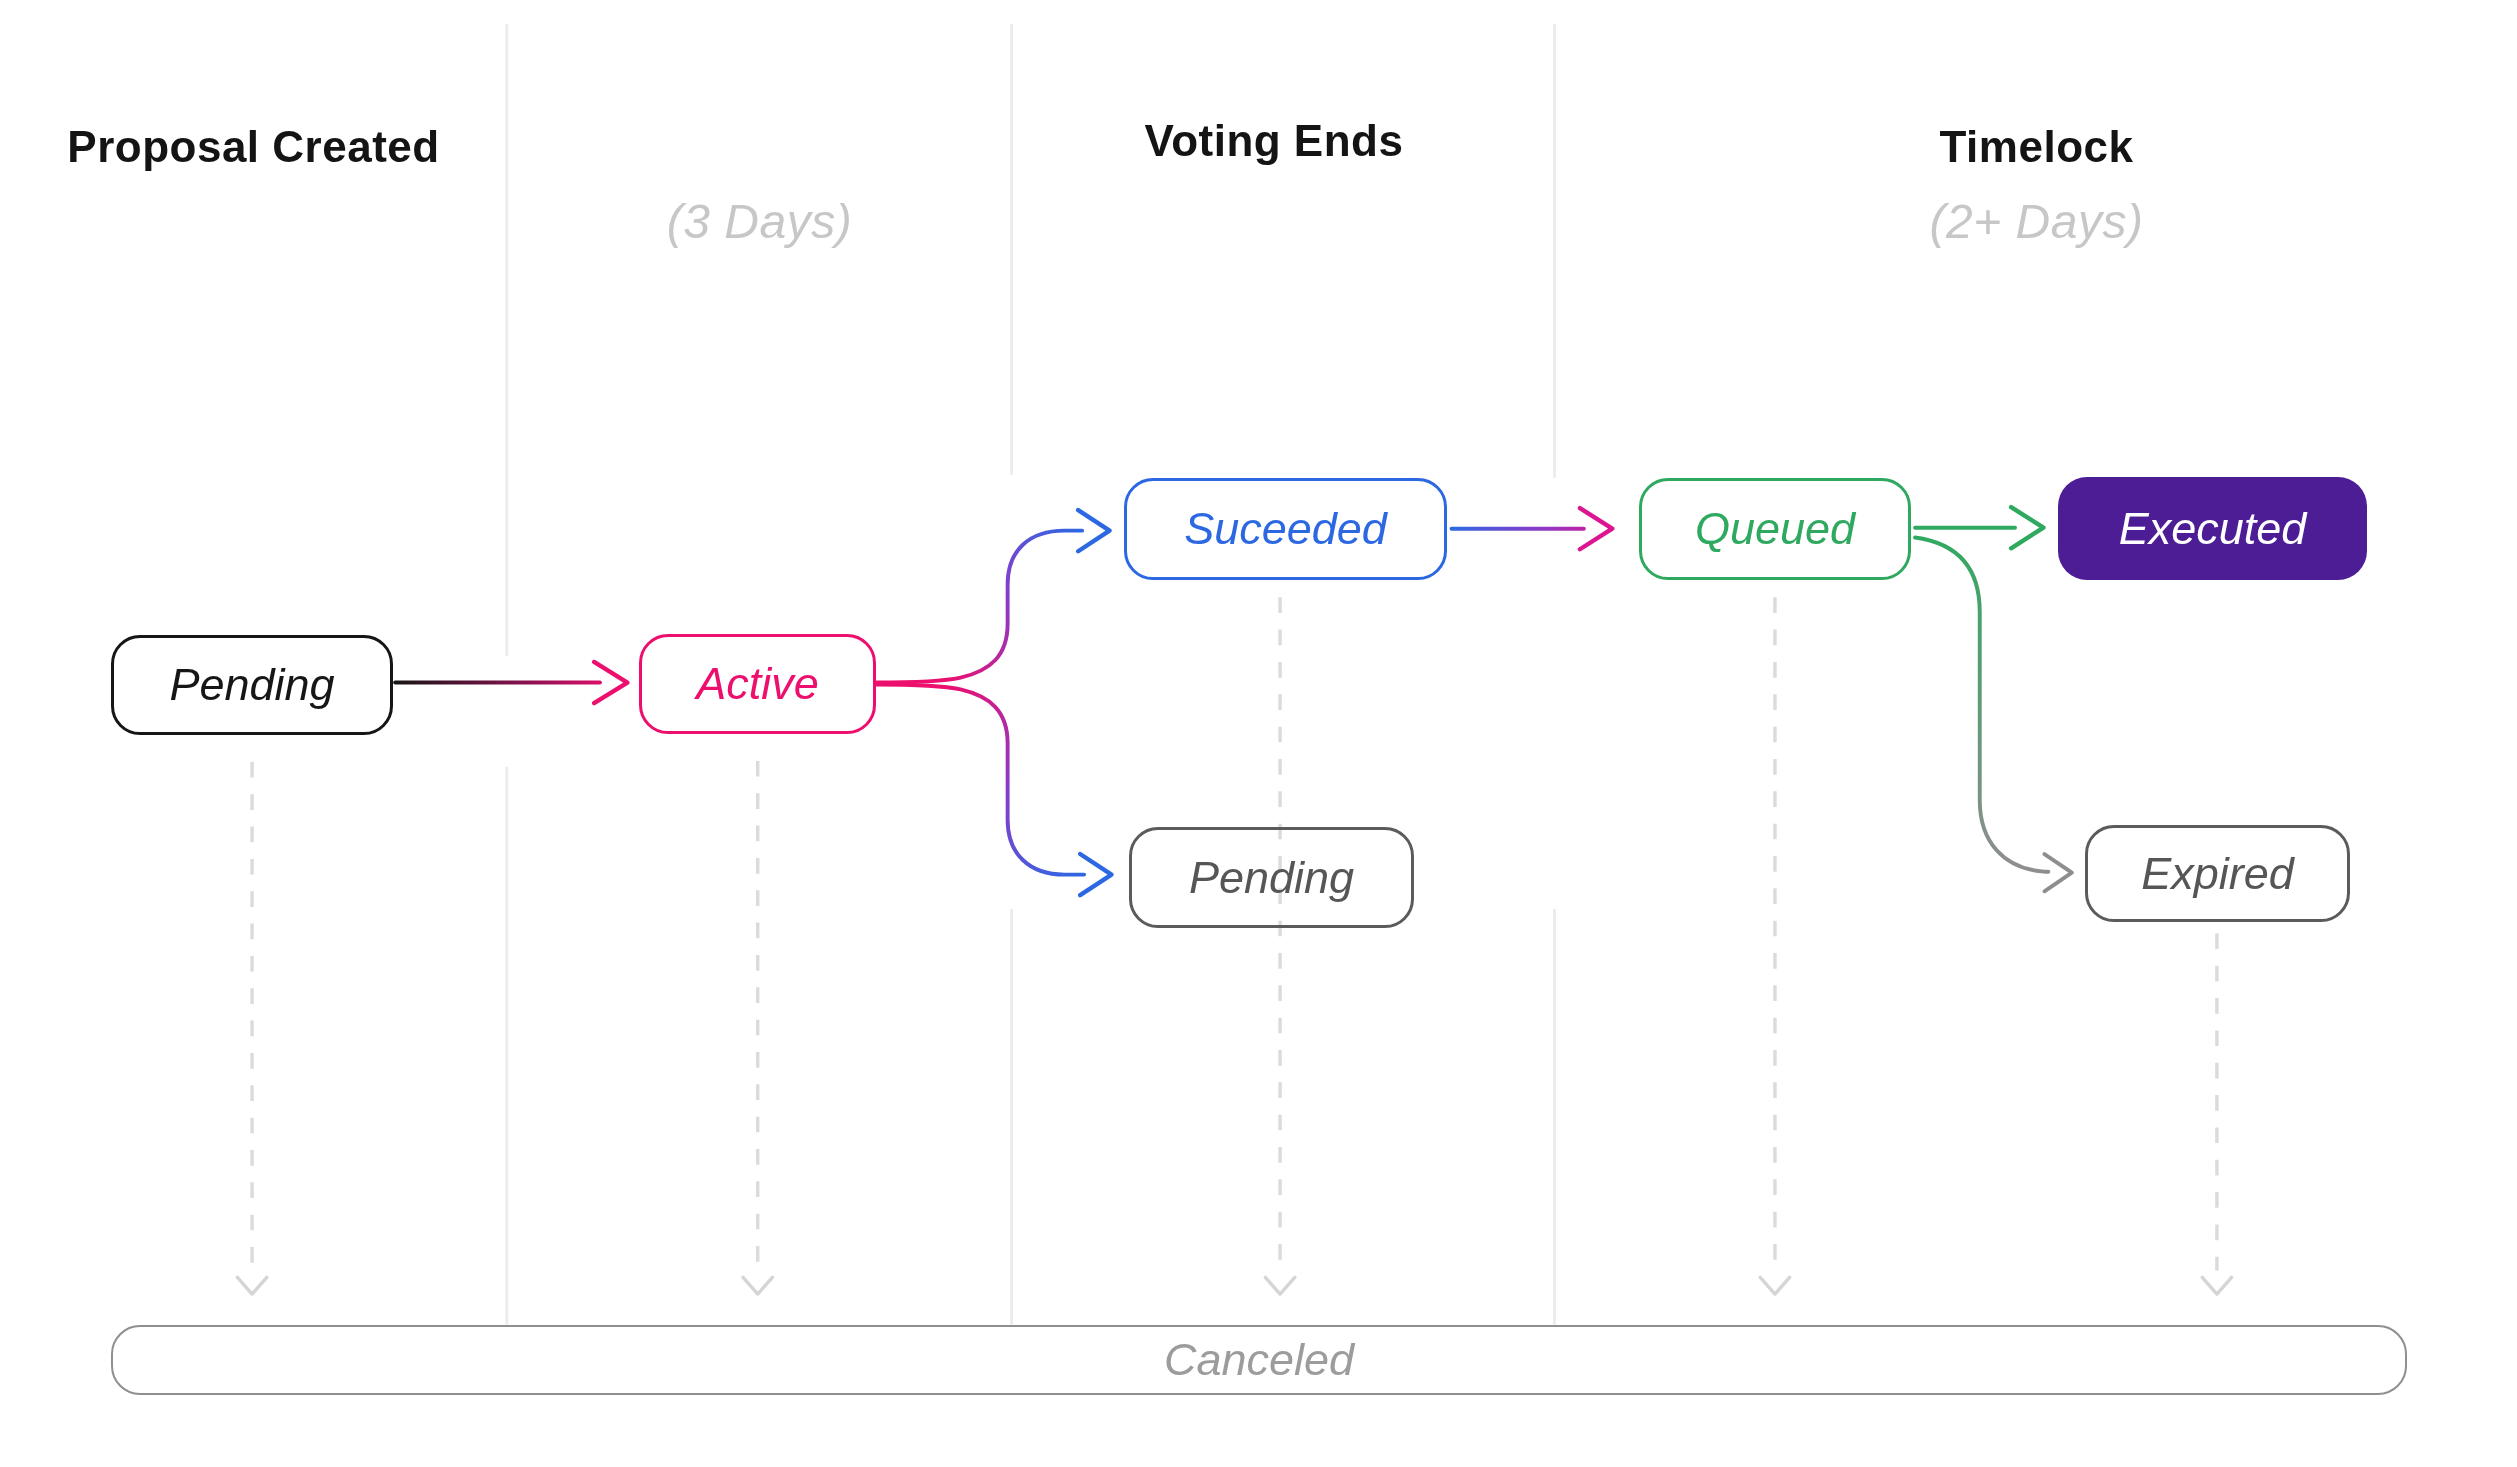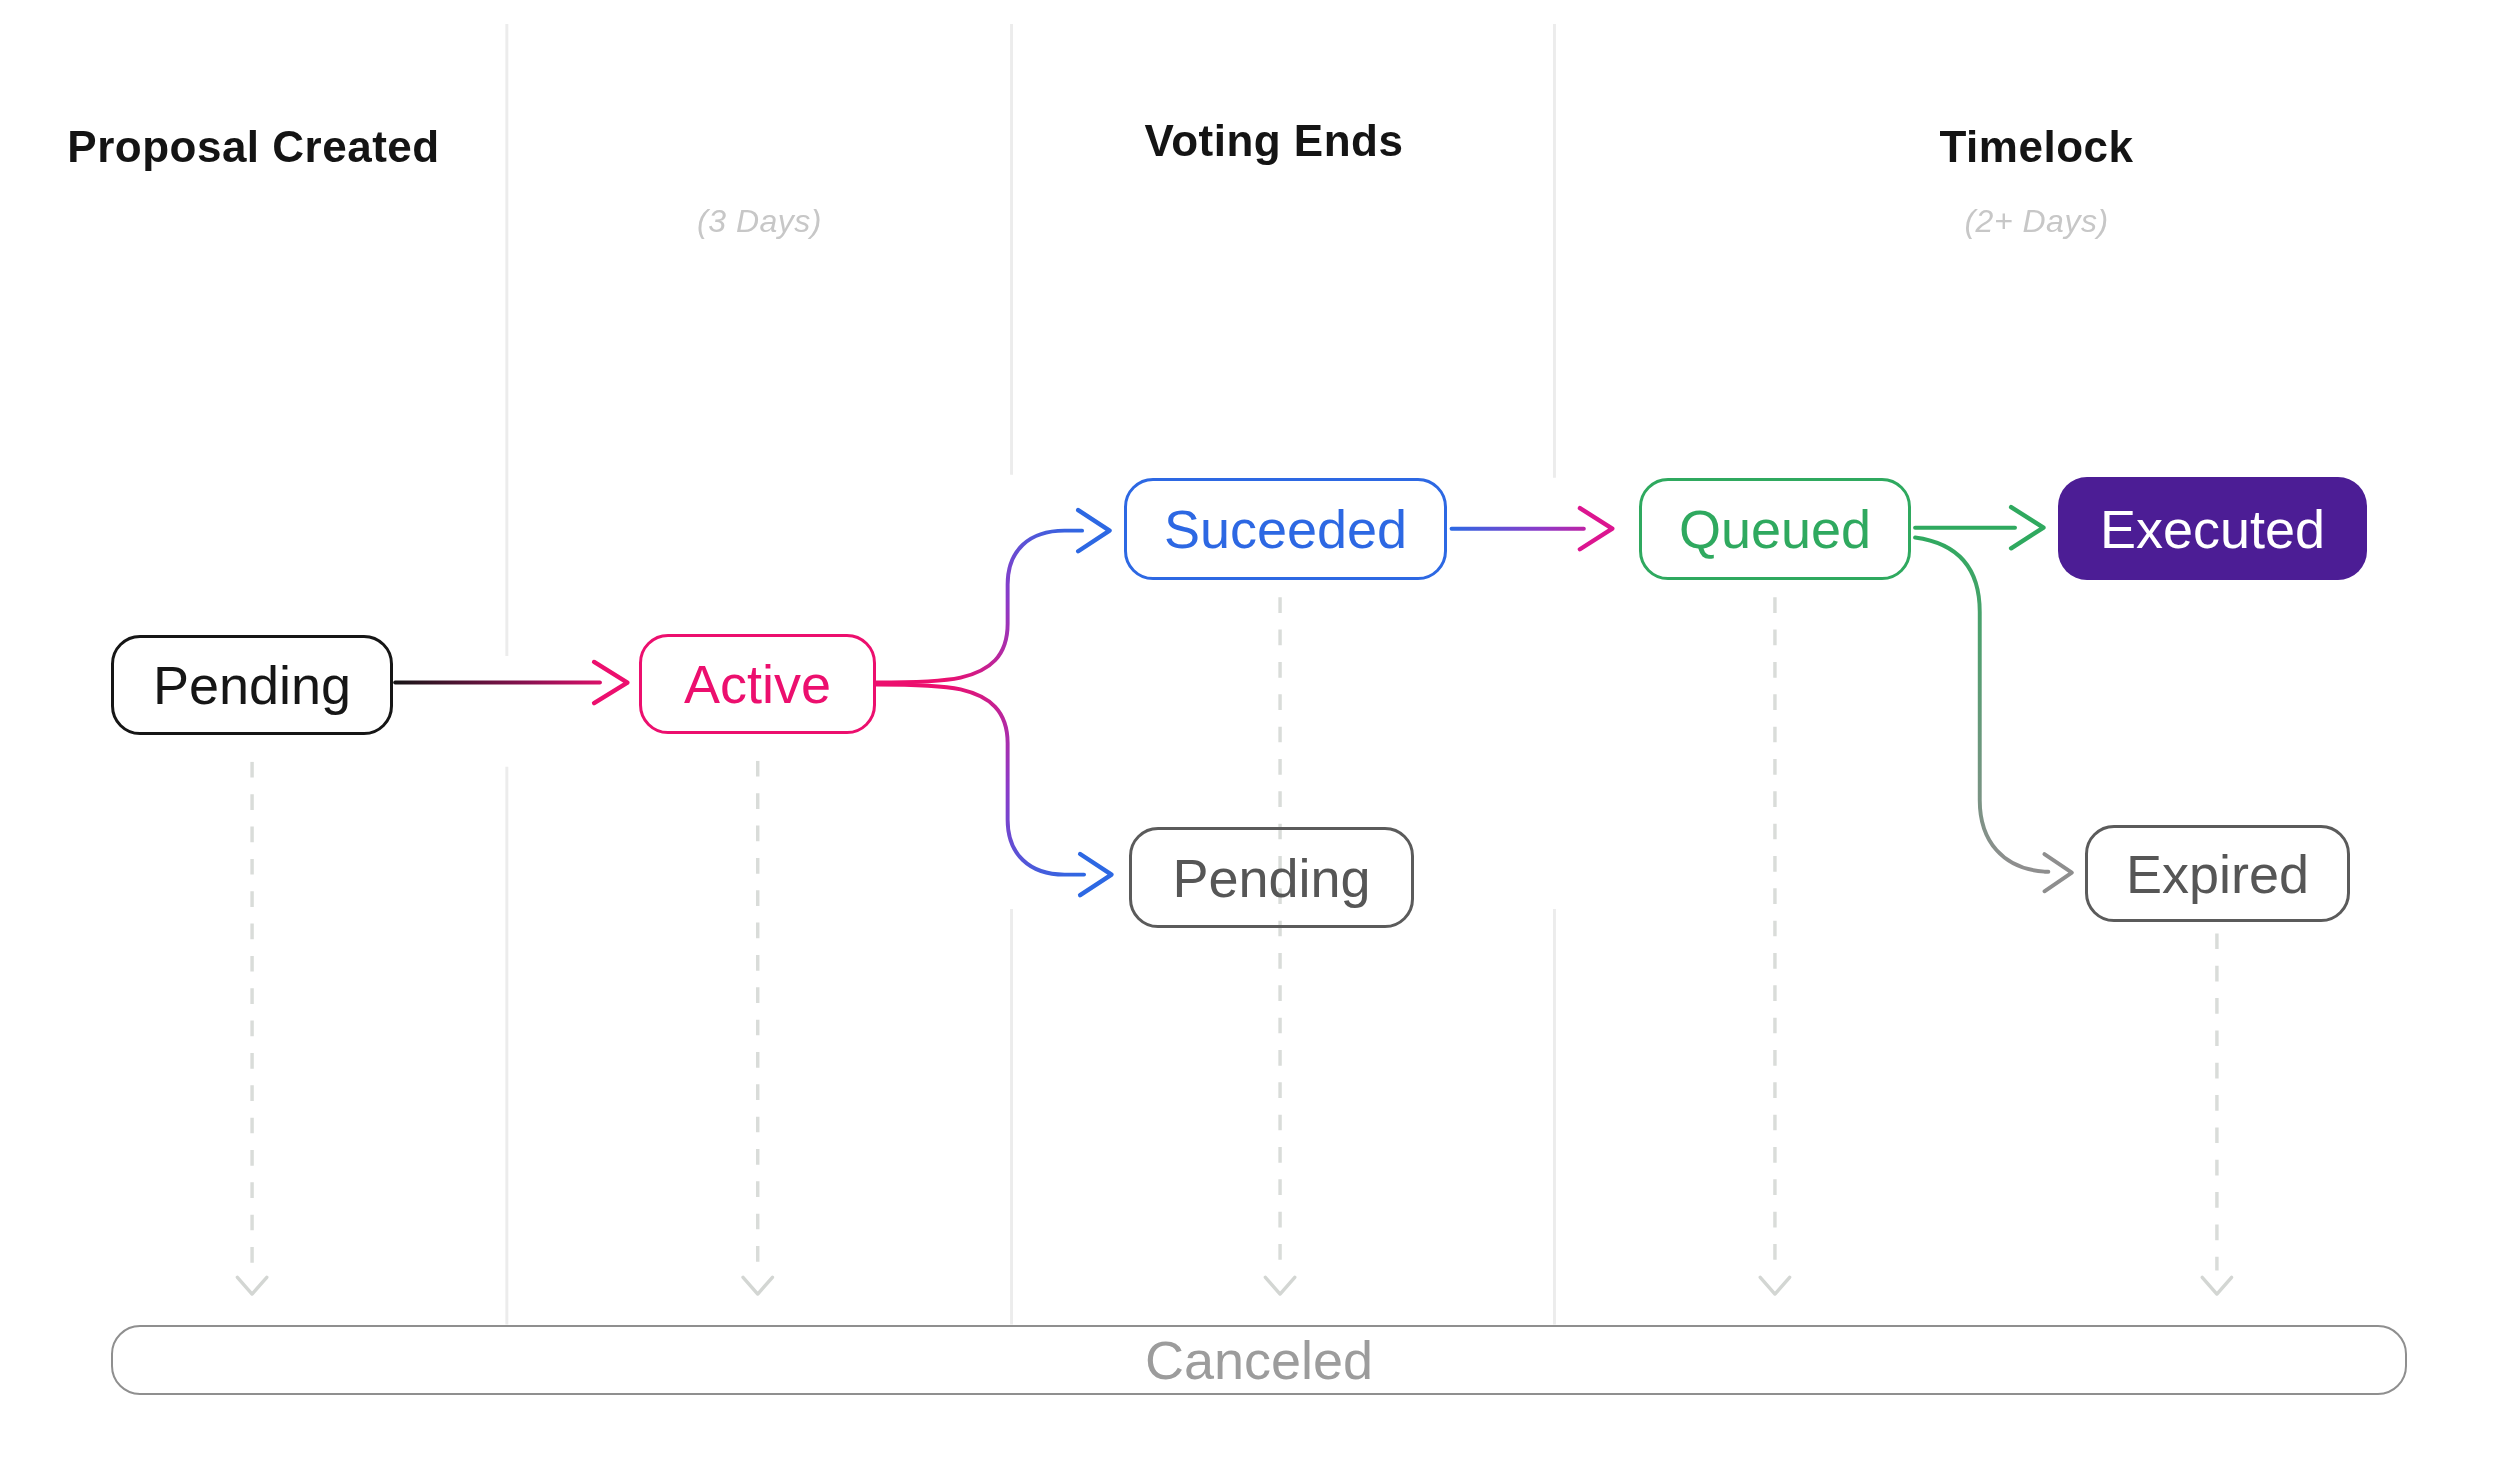--- a/index.html
+++ b/index.html
@@ -13,29 +13,30 @@
   }
   #edges{position:absolute;left:0;top:0;width:2517px;height:1467px;}
   .col-header{
     position:absolute;top:94px;height:57px;
     display:flex;align-items:center;justify-content:center;
     font-size:44px;font-weight:600;color:#141414;letter-spacing:0.5px;
   }
   .col-subtitle{
     position:absolute;top:173px;height:49px;
     display:flex;align-items:center;justify-content:center;
-    font-size:32px;font-weight:500;font-style:italic;color:#C7C7C7;letter-spacing:0.5px;
+    font-size:48px;font-weight:500;font-style:italic;color:#C7C7C7;letter-spacing:0.5px;
   }
   .node{
     position:absolute;
     display:flex;align-items:center;justify-content:center;
     background:#ffffff;
     border-radius:29px;
-    font-size:54px;font-weight:500;
+    font-size:45px;font-weight:500;
     box-sizing:border-box;
+    font-style:italic;
   }
   .node.pending{left:111px;top:611px;width:282px;height:100px;border:3.9px solid #161616;color:#161616;}
   .node.active{left:639px;top:610px;width:237px;height:100px;border:3.9px solid #EC0F6E;color:#EC0F6E;}
   .node.succeeded{left:1124px;top:454px;width:323px;height:102px;border:3.9px solid #2D68E3;color:#2D68E3;}
   .node.defeated{left:1129px;top:803px;width:285px;height:101px;border:3.9px solid #5B5B5B;color:#565656;background:transparent;}
   .node.queued{left:1639px;top:454px;width:272px;height:102px;border:3.9px solid #2FA95F;color:#2FA95F;}
   .node.executed{left:2058px;top:453px;width:309px;height:103px;background:#4c1d95;color:#ffffff;border:none;}
   .node.expired{left:2085px;top:801px;width:265px;height:97px;border:3.9px solid #5B5B5B;color:#565656;}
   .node.canceled{
     left:111px;top:1301px;width:2296px;height:70px;

